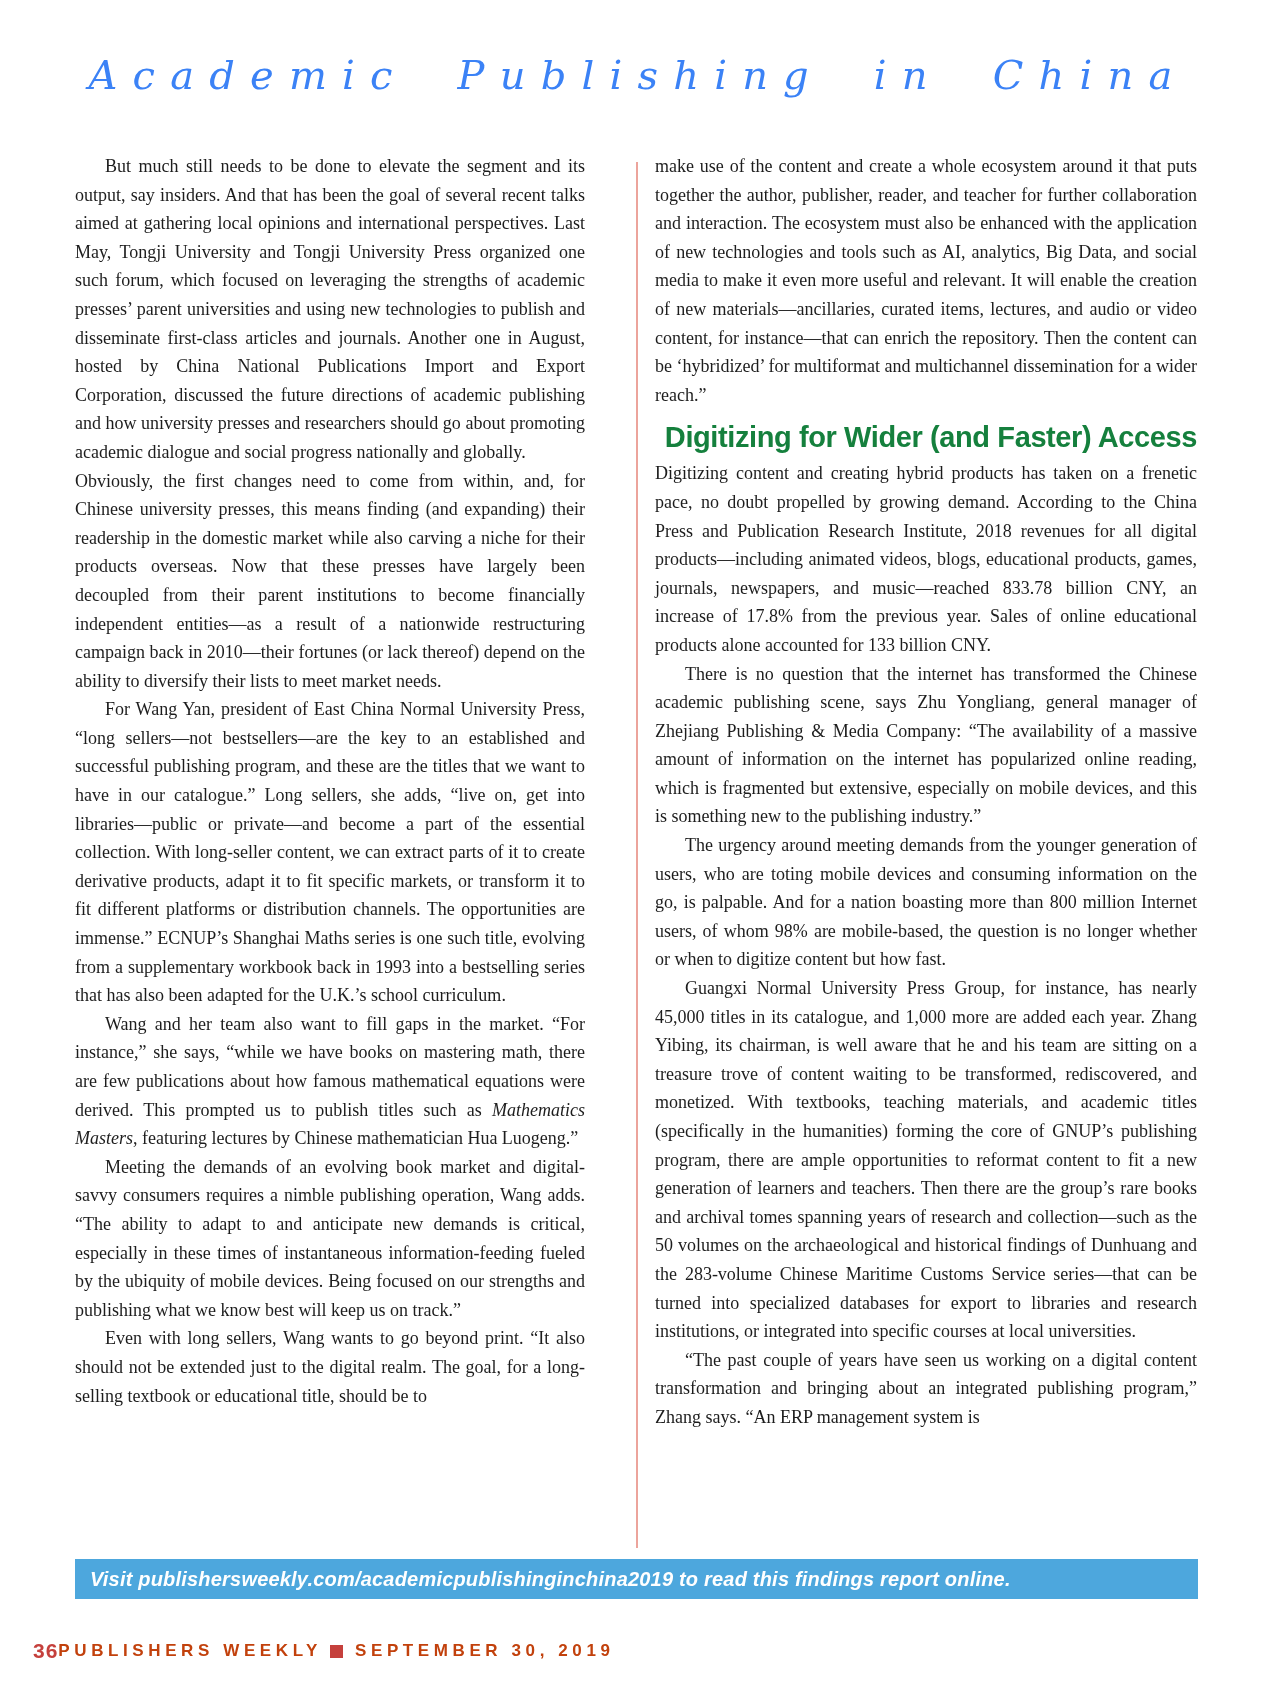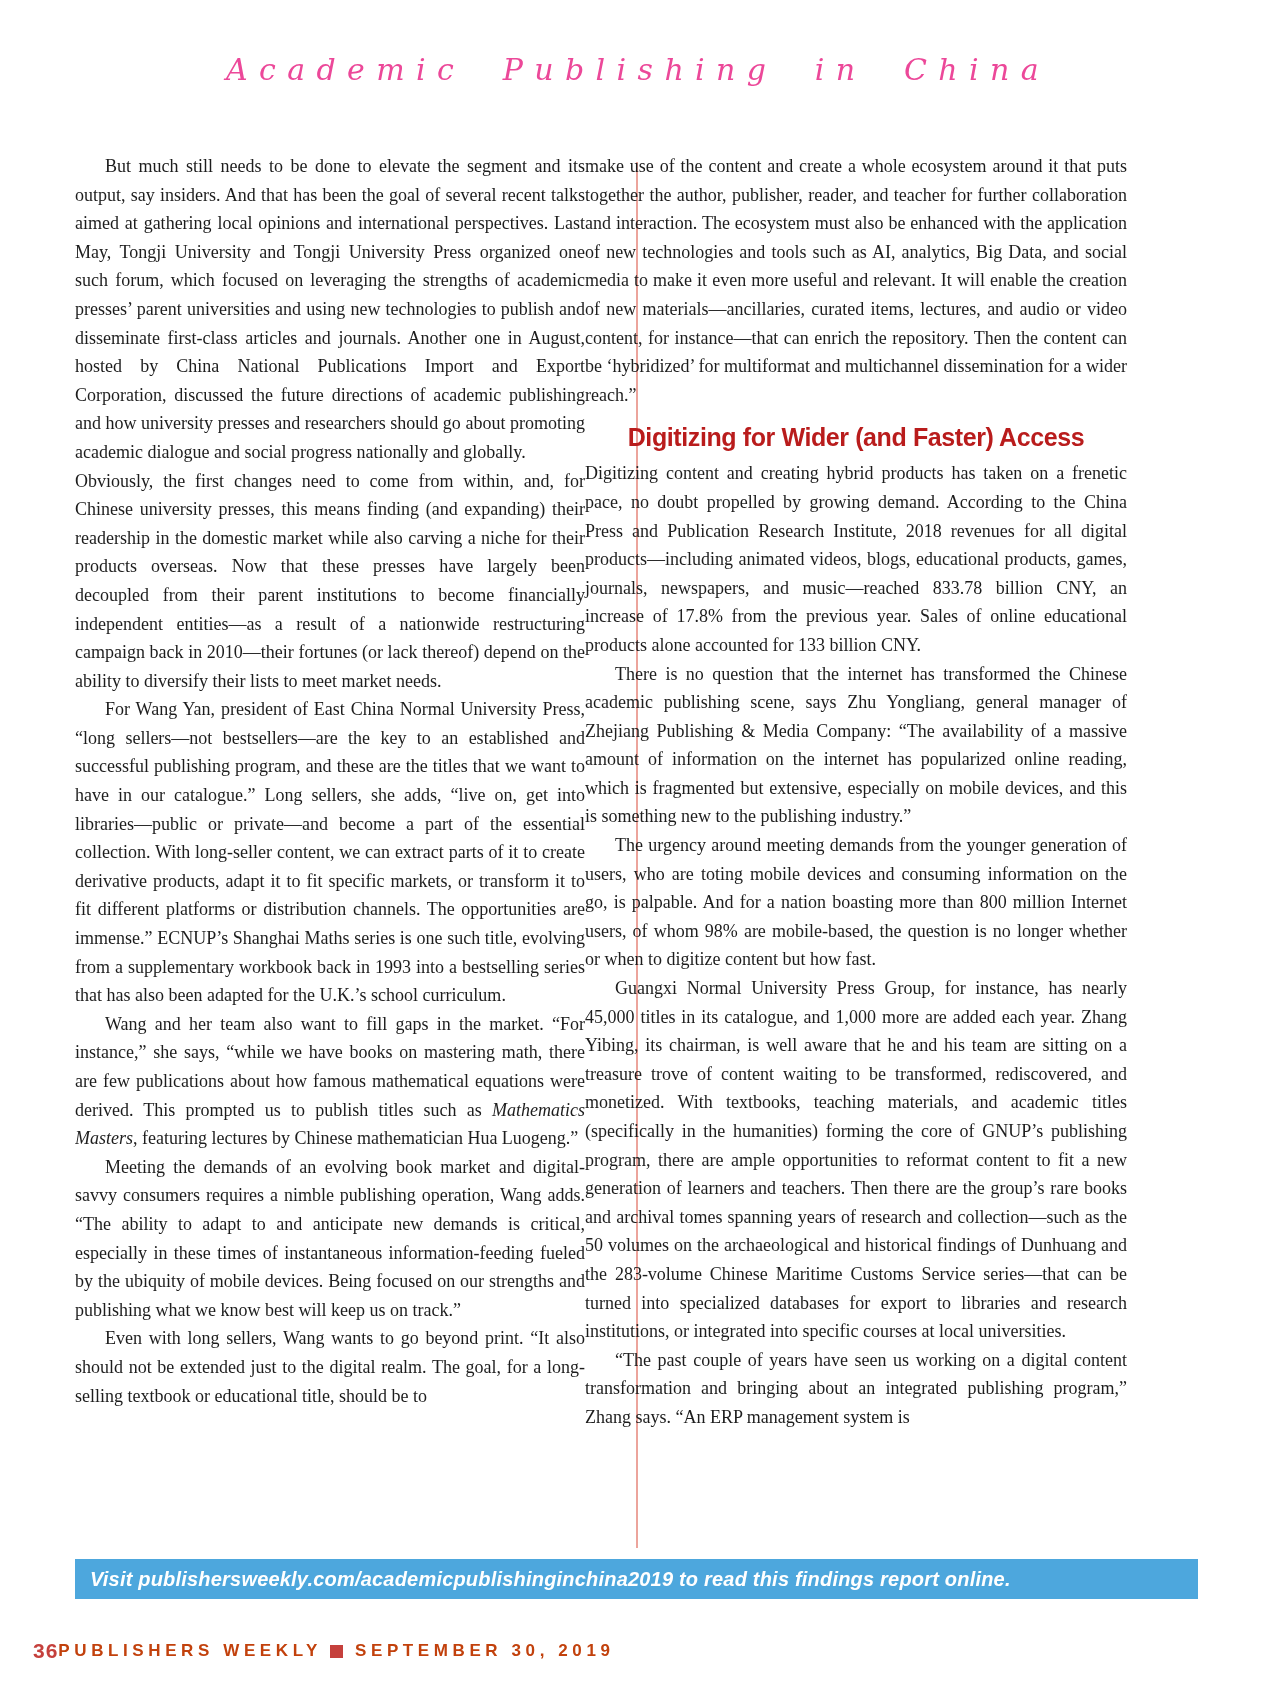--- a/index.html
+++ b/index.html
@@ -13,49 +13,49 @@
     color: #1d1d1d;
   }
   .header-title {
     position: absolute;
     top: 52px;
     left: 0;
     width: 100%;
     text-align: center;
     font-family: "DejaVu Serif", "Liberation Serif", serif;
     font-style: italic;
-    font-size: 30px;
+    font-size: 40px;
     letter-spacing: 0.38em;
     word-spacing: 0.55em;
-    color: #ec4899;
+    color: #3b82f6;
     white-space: nowrap;
   }
   .columns {
     position: absolute;
     left: 75px;
     top: 152px;
     width: 1122px;
     height: 1404px;
     overflow: hidden;
     display: flex;
   }
   .col { text-align: justify; font-size: 18px; line-height: 28.6px; hyphens: auto; }
-  .col-left  { width: 510px; }
+  .col-left  { width: 510px; margin-right: 70px; }
   .col-right { width: 542px; }
   .para { margin: 0; }
   .para.indent { text-indent: 30px; }
   .col-heading {
     font-family: "Liberation Sans", sans-serif;
     font-weight: bold;
-    font-size: 25px;
+    font-size: 29px;
     line-height: 32px;
     letter-spacing: -0.4px;
-    color: #b91c1c;
+    color: #15803d;
     margin: 12px 0 6px 0;
-    text-align: center;
+    text-align: right;
     text-indent: 0;
     white-space: nowrap;
   }
   .italic { font-style: italic; }
   .column-divider {
     position: absolute;
     left: 636px;
     top: 162px;
     width: 2px;
     height: 1386px;

